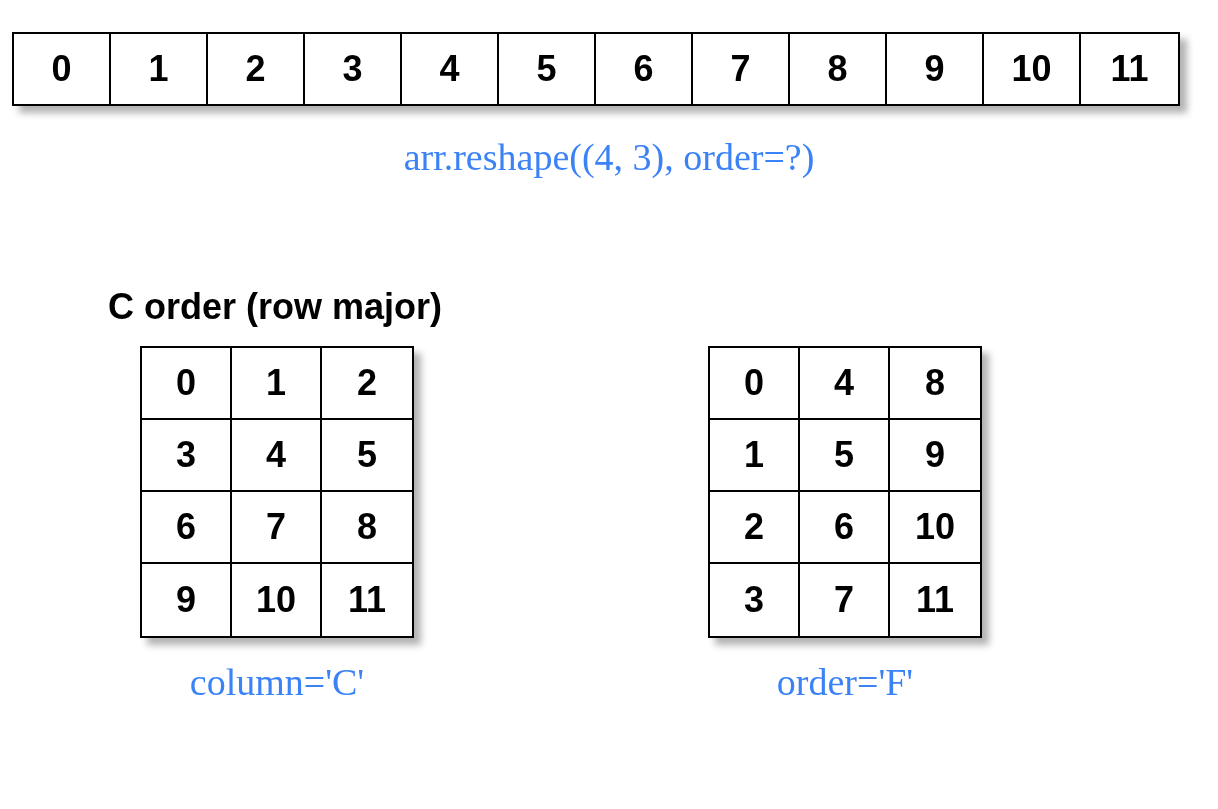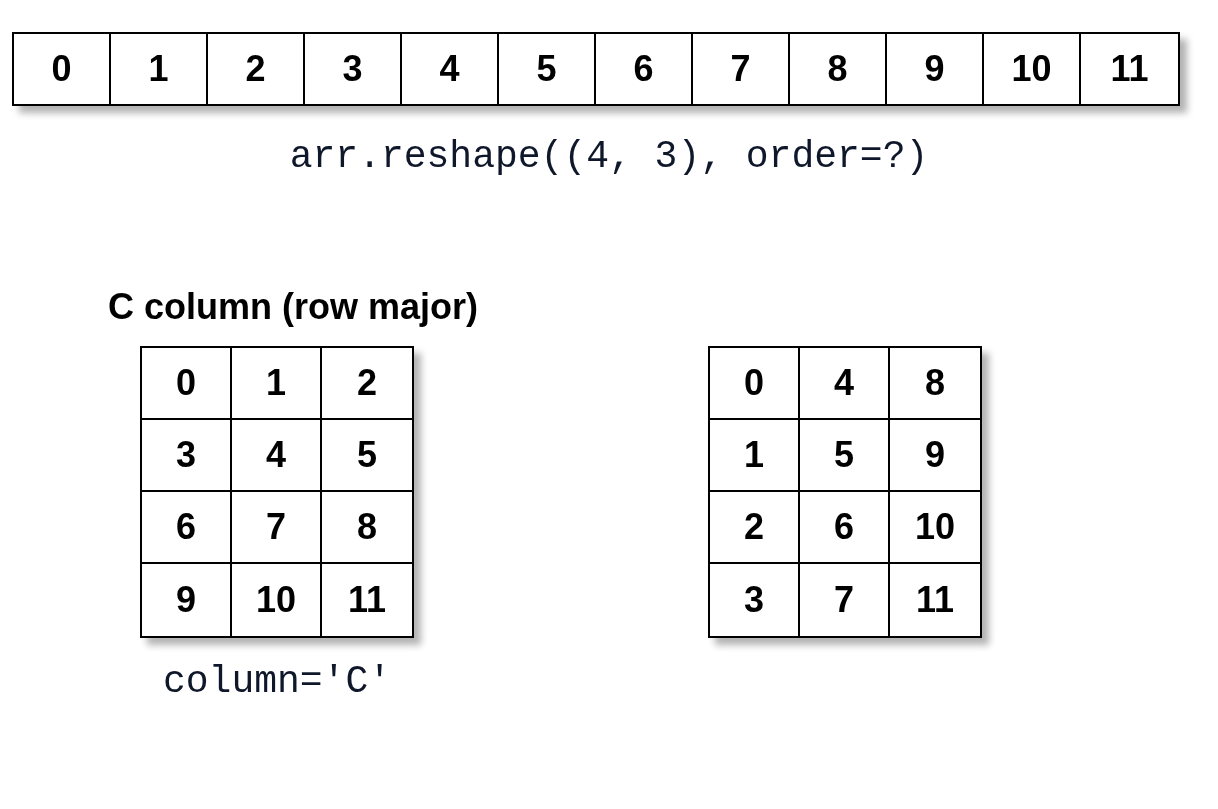--- a/index.html
+++ b/index.html
@@ -33,23 +33,23 @@
     font-weight: 700;
     font-size: 36px;
   }
   .row1d .cell:last-child { border-right: none; }
 
   .caption-code {
     position: absolute;
     left: 0;
     width: 1218px;
     text-align: center;
-    font-family: Liberation Mono, monospace;
+    font-family: Liberation Serif, serif;
     font-size: 38px;
-    color: #0f172a;
+    color: #3b82f6;
   }
   #cap-main { top: 135px; }
 
   .section-title {
     position: absolute;
     font-weight: 700;
     font-size: 36px;
     font-family: "Helvetica Neue", Helvetica, Arial, "Myriad Pro", sans-serif;
     font-stretch: condensed;
   }
@@ -99,21 +99,21 @@
     <div class="cell">6</div>
     <div class="cell">7</div>
     <div class="cell">8</div>
     <div class="cell">9</div>
     <div class="cell">10</div>
     <div class="cell">11</div>
   </div>
 
   <div id="cap-main" class="caption-code">arr.reshape((4, 3), order=?)</div>
 
-  <div id="title-c" class="section-title">C column (row major)</div>
+  <div id="title-c" class="section-title">C order (row major)</div>
 
   <div id="grid-c" class="grid4x3">
     <div class="grow">
       <div class="gcell">0</div>
       <div class="gcell">1</div>
       <div class="gcell">2</div>
     </div>
     <div class="grow">
       <div class="gcell">3</div>
       <div class="gcell">4</div>
@@ -148,14 +148,15 @@
       <div class="gcell">10</div>
     </div>
     <div class="grow">
       <div class="gcell">3</div>
       <div class="gcell">7</div>
       <div class="gcell">11</div>
     </div>
   </div>
 
   <div id="cap-c" class="caption-code">column='C'</div>
+  <div id="cap-f" class="caption-code">order='F'</div>
 
 </div>
 
 </body></html>

